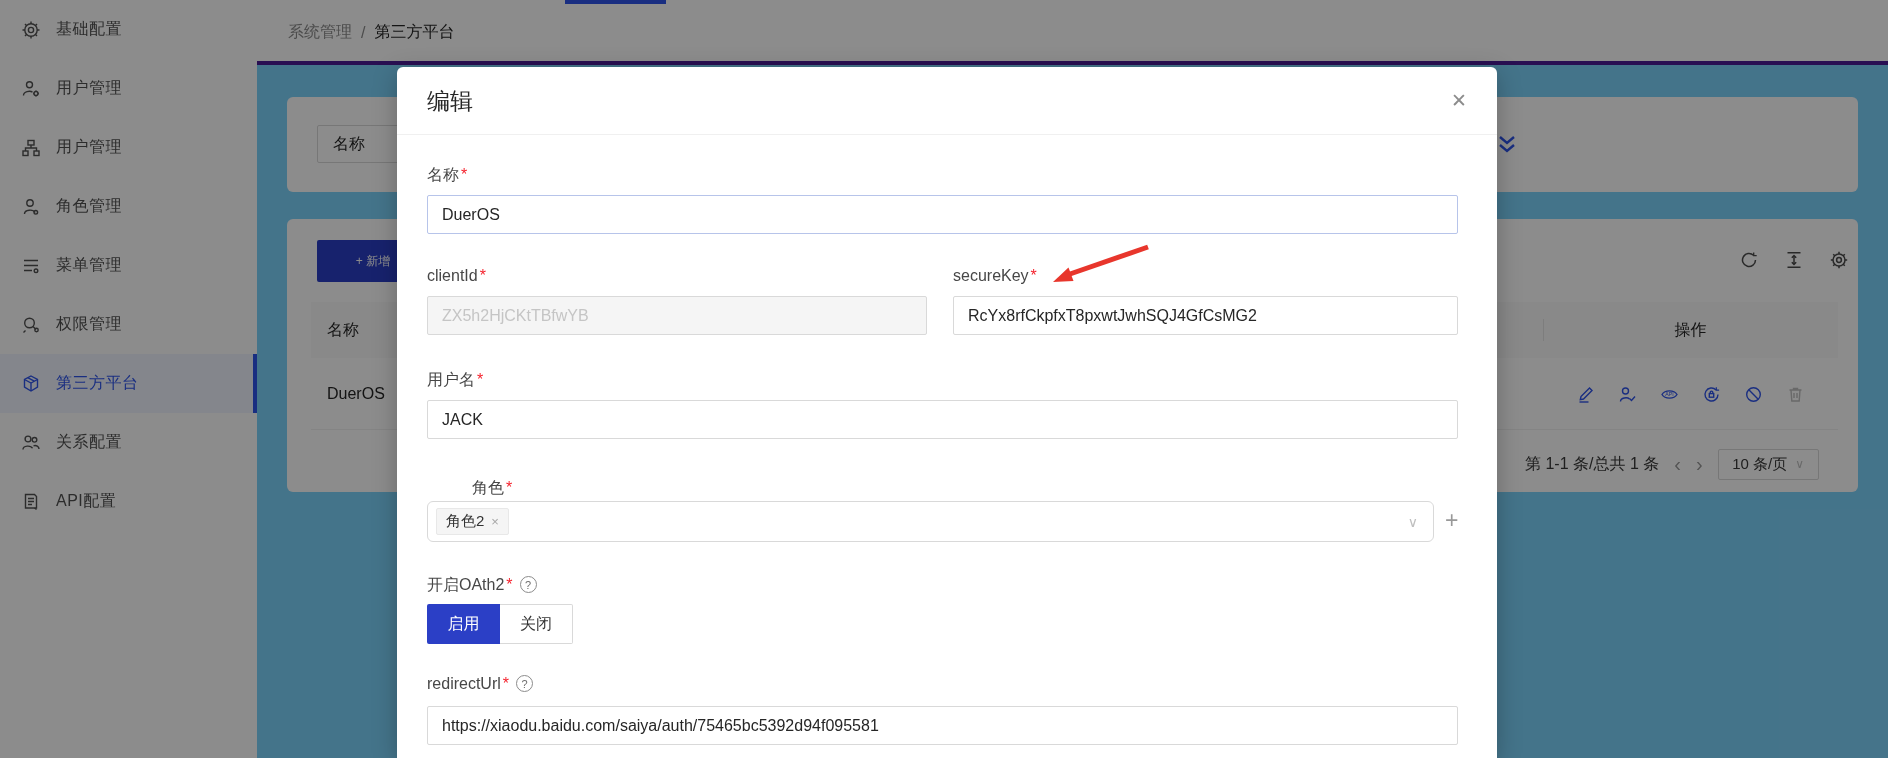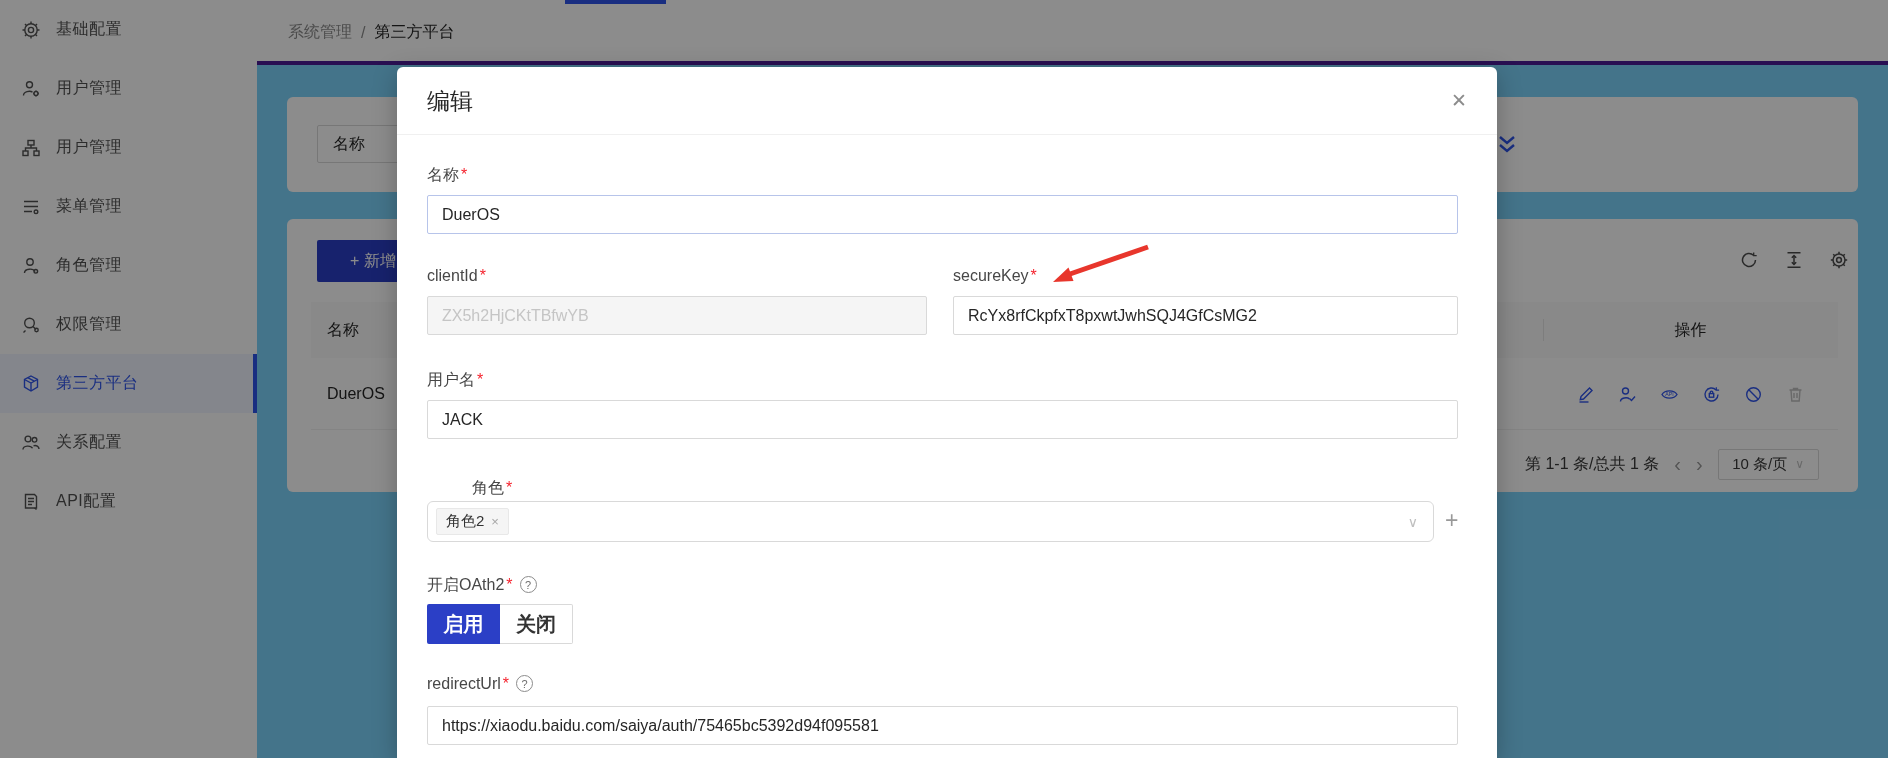--- a/index.html
+++ b/index.html
@@ -25,21 +25,21 @@
   .bc-grey { color:#8c8c8c; cursor:pointer; }
   .bc-sep { color:#8c8c8c; }
   .bc-cur { color:#262626; }
   
   .card { position:absolute; background:#fff; border-radius:6px; }
   .filter-card { left:287px; top:97px; width:1571px; height:95px; }
   .filter-box { position:absolute; left:30px; top:28px; width:520px; height:38px; border:1px solid #d9d9d9; border-radius:2px; display:flex; align-items:center; padding-left:15px; font-size:16px; color:#262626; background:#fff; }
   .expand-icons { position:absolute; left:1208px; top:36px; width:24px; height:24px; cursor:pointer; }
   .expand-icons svg { width:24px; height:24px; stroke:#2f54eb; fill:none; stroke-width:2.4; }
   .table-card { left:287px; top:219px; width:1571px; height:273px; }
-  .add-btn { position:absolute; left:30px; top:21px; width:112px; height:42px; background:#2b3fc6; color:#fff; border:none; border-radius:2px; font-size:16px; cursor:pointer; font-family:inherit; }
+  .add-btn { position:absolute; left:30px; top:21px; width:112px; height:42px; background:#2b3fc6; color:#fff; border:none; border-radius:2px; font-size:12px; cursor:pointer; font-family:inherit; }
   .tool-icons { position:absolute; top:31px; left:1452px; display:flex; gap:25px; }
   .tool-icons svg { width:20px; height:20px; stroke:#4b4b4b; fill:none; stroke-width:1.5; cursor:pointer; }
   .thead { position:absolute; left:24px; top:83px; width:1527px; height:56px; background:#fafafa; display:flex; align-items:center; font-size:16px; color:#262626; }
   .th-name { padding-left:16px; }
   .th-op { position:absolute; left:1232px; width:295px; text-align:center; }
   .th-div { position:absolute; left:1232px; top:17px; width:1px; height:22px; background:#e3e3e3; }
   .trow { position:absolute; left:24px; top:139px; width:1527px; height:72px; border-bottom:1px solid #f0f0f0; font-size:16px; }
   .td-name { position:absolute; left:16px; top:0; height:72px; display:flex; align-items:center; }
   .row-actions { position:absolute; left:1232px; top:0; width:295px; height:72px; display:flex; align-items:center; justify-content:center; gap:23px; }
   .row-actions svg { width:19px; height:19px; stroke:#2f54eb; fill:none; stroke-width:1.4; cursor:pointer; }
@@ -60,21 +60,21 @@
   .qmark { display:inline-block; width:17px; height:17px; border:1px solid #8c8c8c; border-radius:50%; font-size:11px; line-height:16px; text-align:center; color:#6e6e6e; margin-left:7px; vertical-align:1px; }
   .inp { position:absolute; height:39px; border:1px solid #d9d9d9; border-radius:2px; padding:0 14px; font-size:16px; color:#262626; font-family:inherit; background:#fff; outline:none; }
   .inp.blueborder { border-color:#b7c4ea; }
   .inp.disabled { background:#f5f5f5; color:#c5c5c5; }
   .role-select { position:absolute; left:30px; top:434px; width:1007px; height:41px; border:1px solid #d9d9d9; border-radius:6px; display:flex; align-items:center; padding-left:8px; cursor:pointer; }
   .role-tag { background:#f5f5f5; border:1px solid #e8e8e8; border-radius:2px; padding:3px 9px; font-size:15px; color:#333; display:flex; align-items:center; gap:7px; }
   .role-tag .tag-x { color:#a6a6a6; font-size:13px; cursor:pointer; }
   .role-chev { position:absolute; right:15px; color:#bfbfbf; font-size:14px; }
   .add-role { position:absolute; left:1048px; top:442px; font-size:23px; color:#999; cursor:pointer; line-height:1; }
   .toggle { position:absolute; left:30px; top:537px; display:flex; }
-  .tg-btn { width:73px; height:40px; font-size:20px; display:flex; align-items:center; justify-content:center; cursor:pointer;font-weight:bold; }
+  .tg-btn { width:73px; height:40px; font-size:16px; display:flex; align-items:center; justify-content:center; cursor:pointer; }
   .tg-on { background:#2b3fc6; color:#fff; border-radius:2px 0 0 2px; }
   .tg-off { background:#fff; color:#333; border:1px solid #d9d9d9; border-left:none; border-radius:0 2px 2px 0; }
   .red-arrow { position:absolute; left:1040px; top:240px; width:118px; height:54px; z-index:30; pointer-events:none; }
 </style>
 </head>
 <body>
 
 <div class="screen">
 
   <nav class="sidebar">
@@ -99,32 +99,32 @@
       <svg viewBox="0 0 20 20">
           <rect x="7" y="2.5" width="6" height="4.5"></rect>
           <rect x="2" y="13" width="5" height="4.5"></rect>
           <rect x="13" y="13" width="5" height="4.5"></rect>
           <path d="M10 7v3 M4.5 13v-3h11v3"></path>
         </svg>
       <span class="lbl">用户管理</span>
     </div>
     <div class="side-item">
       <svg viewBox="0 0 20 20">
-          <path d="M3 4.5h14 M3 9.5h14 M3 14.5h8"></path>
-          <circle cx="15" cy="14.8" r="1.8"></circle>
-        </svg>
-      <span class="lbl">菜单管理</span>
-    </div>
-    <div class="side-item">
-      <svg viewBox="0 0 20 20">
           <circle cx="9" cy="6" r="3.2"></circle>
           <path d="M3.5 17c0-4.8 9-4.8 10.5-1.5"></path>
           <circle cx="14.8" cy="15.3" r="1.8"></circle>
         </svg>
       <span class="lbl">角色管理</span>
+    </div>
+    <div class="side-item">
+      <svg viewBox="0 0 20 20">
+          <path d="M3 4.5h14 M3 9.5h14 M3 14.5h8"></path>
+          <circle cx="15" cy="14.8" r="1.8"></circle>
+        </svg>
+      <span class="lbl">菜单管理</span>
     </div>
     <div class="side-item">
       <svg viewBox="0 0 20 20">
           <circle cx="8.5" cy="8" r="4.8"></circle>
           <path d="M4.5 15.5 2.5 17.5 M12 11.5l3 3"></path>
           <circle cx="15.5" cy="15" r="1.7"></circle>
         </svg>
       <span class="lbl">权限管理</span>
     </div>
     <div class="side-item selected">

